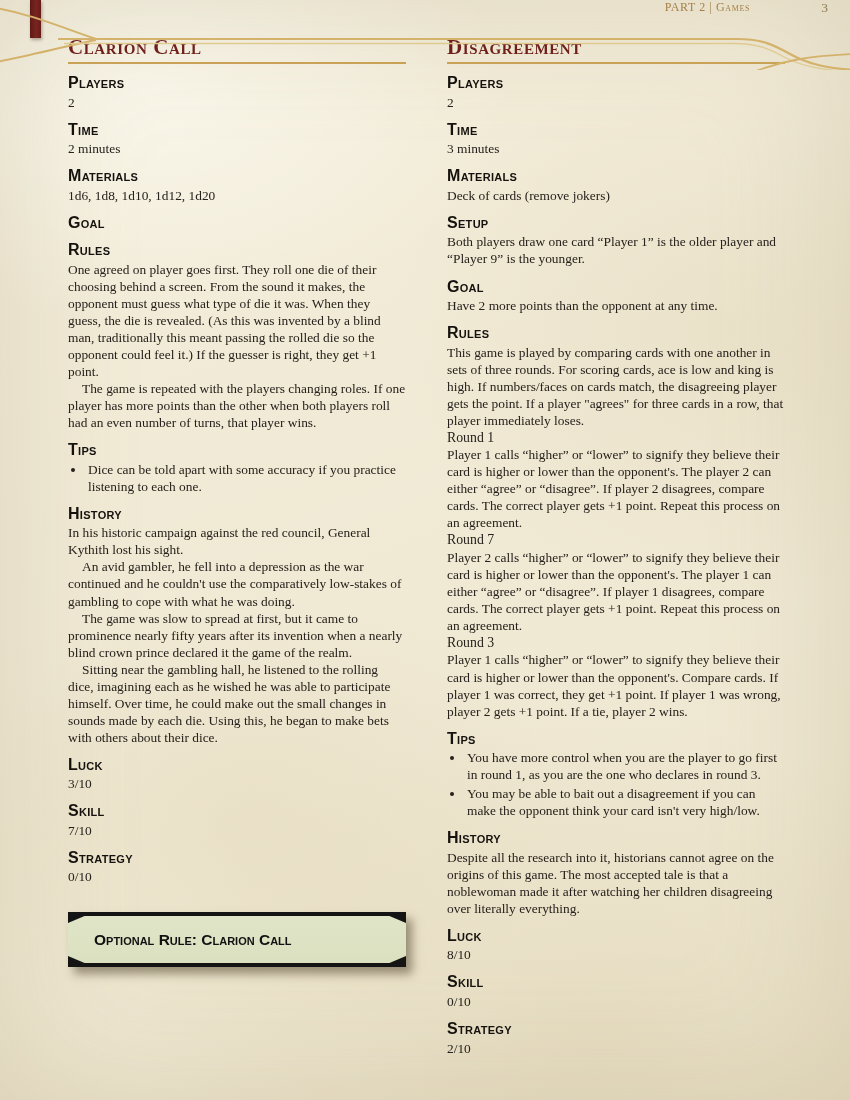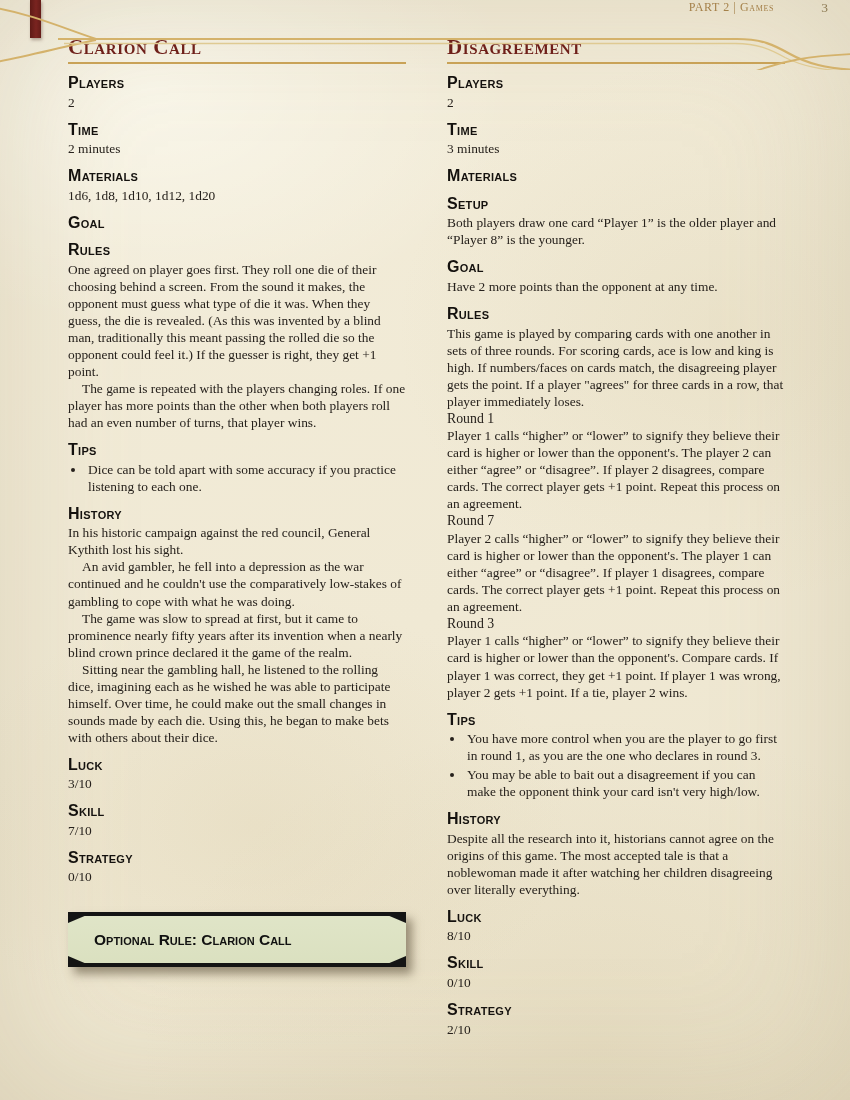--- a/index.html
+++ b/index.html
@@ -57,21 +57,21 @@
   }
   .rulebox-text{font-family:"Liberation Sans",sans-serif;font-size:13px;line-height:1.32;color:#1d1d1d;}
 
   .bookmark-ribbon{
     position:absolute;left:30px;top:0;width:11px;height:38px;
     background:linear-gradient(90deg,#5e1a16,#7a2420 55%,#641c18);
     box-shadow:1px 2px 3px rgba(60,30,20,.35);
   }
 
   .footer-label{
-    position:absolute;right:76px;top:1045;
+    position:absolute;right:100px;top:1045;
     font-size:12px;font-variant:small-caps;letter-spacing:.6px;color:#a5814a;
   }
   .page-number{position:absolute;right:22px;top:1047;font-size:13.5px;color:#8d7a53;}
   .footer-flourish{position:absolute;left:0;top:1030;width:850px;height:70px;}
 </style>
 </head>
 <body>
 
 <div class="page">
 
@@ -156,25 +156,26 @@
       <div class="stat-value">2</div>
     </div>
 
     <div class="sec">
       <div class="sec-head">Time</div>
       <div class="stat-value">3 minutes</div>
     </div>
 
     <div class="sec">
       <div class="sec-head">Materials</div>
+      <div class="stat-value">Deck of cards (remove jokers)</div>
     </div>
 
     <div class="sec">
       <div class="sec-head">Setup</div>
-      <div class="body-text">Both players draw one card “Player 1” is the older player and “Player 8” is the younger.</div>
+      <div class="body-text">Both players draw one card “Player 1” is the older player and “Player 9” is the younger.</div>
     </div>
 
     <div class="sec">
       <div class="sec-head">Goal</div>
       <div class="body-text">Have 2 more points than the opponent at any time.</div>
     </div>
 
     <div class="sec">
       <div class="sec-head">Rules</div>
       <div class="body-text">

